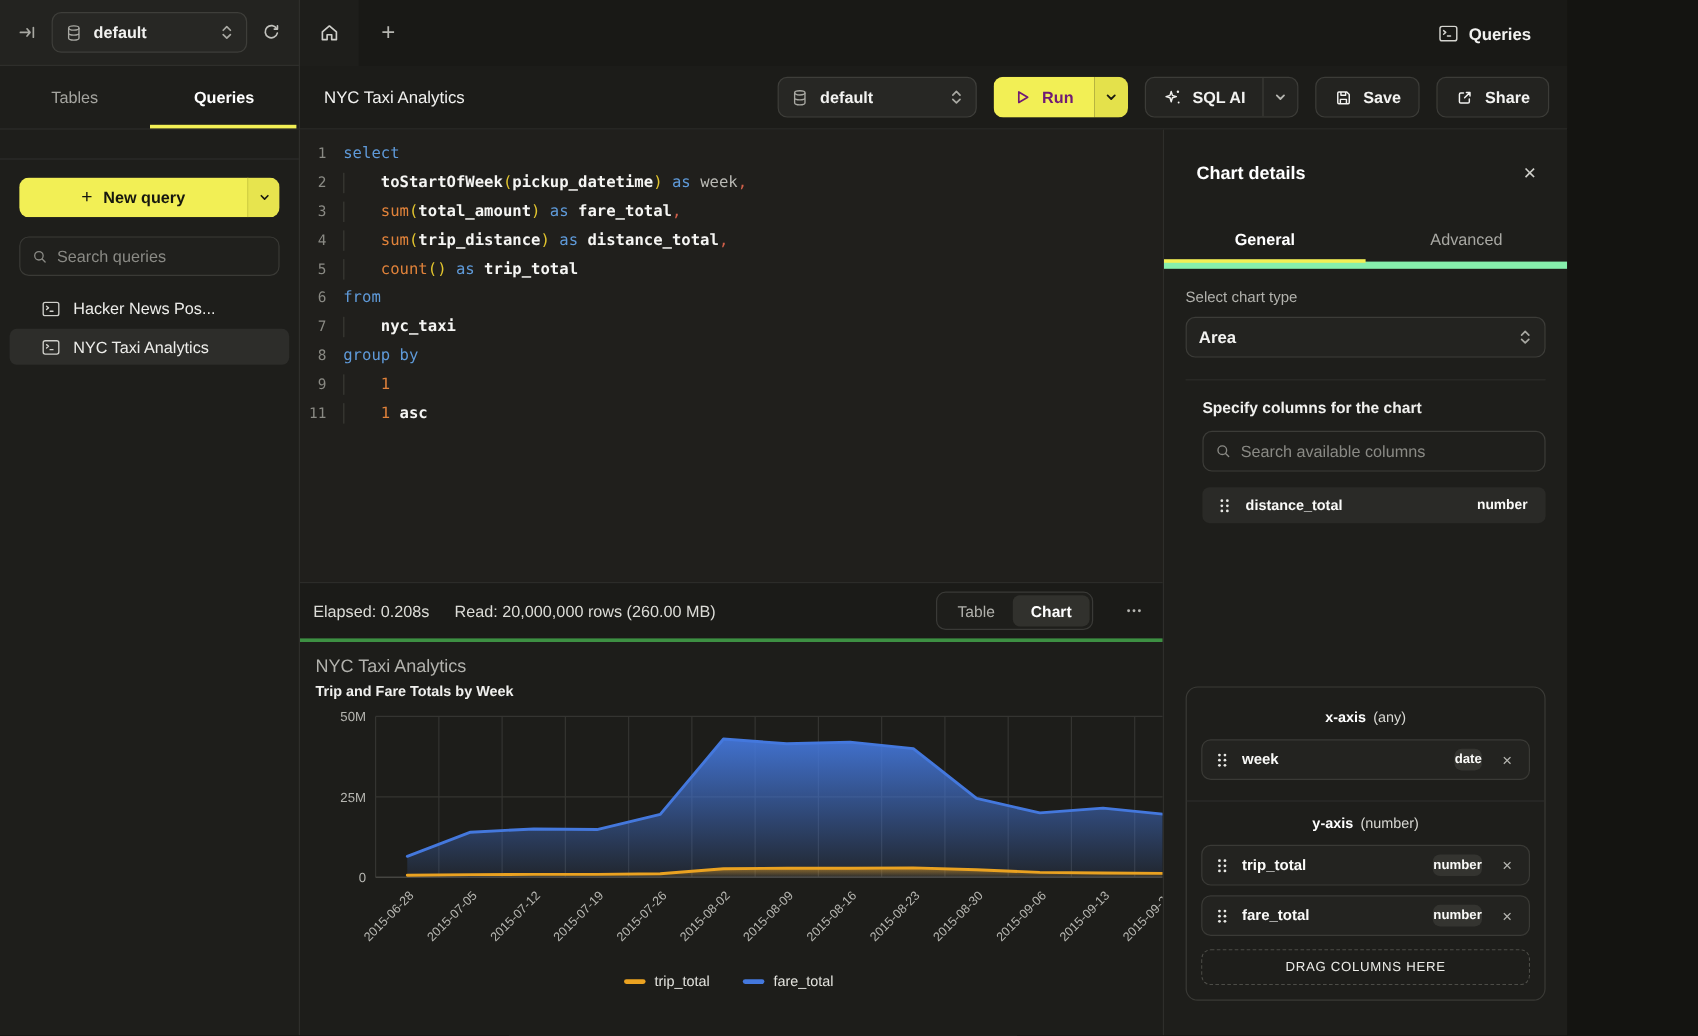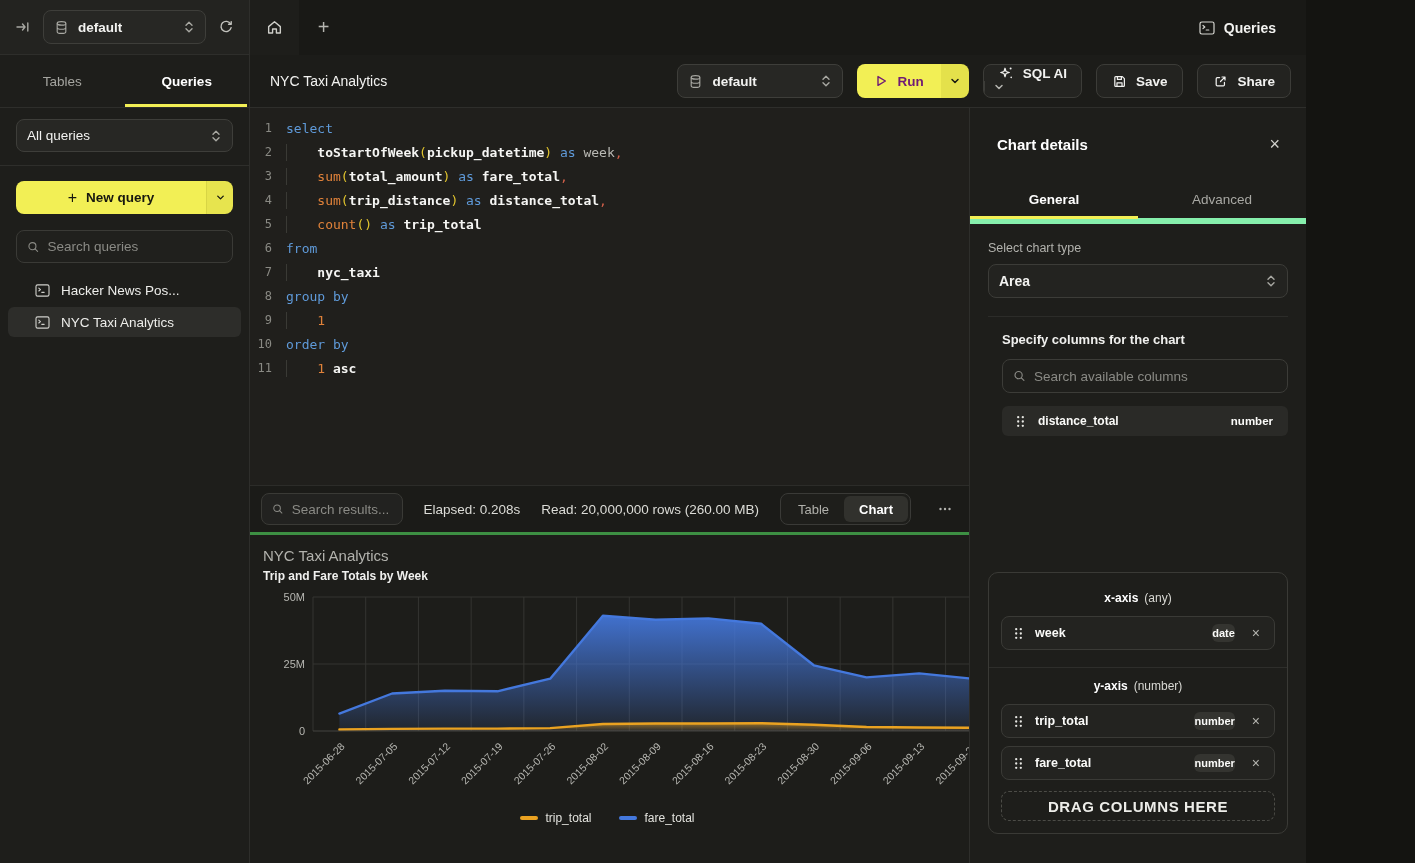--- a/index.html
+++ b/index.html
@@ -29,21 +29,21 @@
   .side-tab { flex:1; display:flex; align-items:center; justify-content:center; font-size:13.5px; color:#a5a5a0; }
   .side-tab.active { color:#ffffff; font-weight:600; }
   .side-tabs .underline { position:absolute; left:50%; right:2px; bottom:0; height:3px; background:#f2ef55; }
   .main-toolbar { flex:1; background:#1c1c19; border-bottom:1px solid #2e2e2b; display:flex; align-items:center; padding:0 15px 0 20px; gap:14px; }
   .page-title { font-size:14px; color:#f2f2f0; }
   .main-toolbar .spacer { flex:1; }
   .toolbar-select { width:166px; }
   .split-btn { display:flex; height:34px; border-radius:8px; overflow:hidden; }
   .run-main { background:#f2ef55; color:#701a75; display:flex; align-items:center; gap:9px; padding:0 17px; font-size:13.5px; font-weight:600; }
   .run-chev { width:28px; background:#e4e14b; color:#1a1a10; display:flex; align-items:center; justify-content:center; }
-  .ghost-btn { display:flex; height:34px; border:1px solid #3c3c38; border-radius:8px; background:#242421; overflow:hidden;flex-direction:column; }
+  .ghost-btn { display:flex; height:34px; border:1px solid #3c3c38; border-radius:8px; background:#242421; overflow:hidden; }
   .ghost-main { display:flex; align-items:center; gap:9px; padding:0 14px; font-size:13.5px; font-weight:600; color:#f2f2f0; }
   .ghost-chev { width:29px; border-left:1px solid #3c3c38; display:flex; align-items:center; justify-content:center; color:#b5b5b0; }
   .plain-btn { display:flex; align-items:center; gap:9px; height:34px; padding:0 15px; border:1px solid #3c3c38; border-radius:8px; background:#232320; font-size:13.5px; font-weight:600; color:#f2f2f0; }
 
   
   .content { flex:1; display:flex; min-height:0; }
 
   
   .sidebar { width:250px; flex:none; background:#1e1e1b; border-right:1px solid #2e2e2b; display:flex; flex-direction:column; padding-top:11px; }
   .sidebar .select { margin:0 16px; height:33px; }
@@ -118,21 +118,21 @@
   .flex-spacer { flex:1; }
   .axis-card { border:1px solid #3a3a36; border-radius:10px; padding:11px 12px 12px; }
   .axis-head { text-align:center; font-size:12px; margin:7px 0 11px; color:#ffffff; }
   .axis-head .ah-main { font-weight:bold; }
   .axis-head .ah-hint { color:#d8d8d3; margin-left:6px; }
   .axis-row { height:34px; background:#232320; border:1px solid #3a3a36; border-radius:8px; display:flex; align-items:center; gap:12px; padding:0 9px 0 12px; margin-top:8px; }
   .axis-row .col-name { font-size:12.5px; font-weight:bold; color:#fafaf8; }
   .badge { margin-left:auto; background:#343430; border-radius:6px; padding:3px 0; font-size:11px; font-weight:bold; color:#fafaf8; }
   .row-x { color:#b5b5b0; font-size:14px; padding:0 5px; line-height:1; }
   .axis-div { height:1px; background:#2e2e2b; margin:17px -12px 11px; }
-  .drop-zone { margin-top:11px; height:30px; border:1.5px dashed #4c4c47; border-radius:8px; display:flex; align-items:center; justify-content:center; font-size:15px; font-weight:bold; letter-spacing:.6px; color:#ededE9; color:#edede9; }
+  .drop-zone { margin-top:11px; height:30px; border:1.5px dashed #4c4c47; border-radius:8px; display:flex; align-items:center; justify-content:center; font-size:11px; font-weight:normal; letter-spacing:.6px; color:#ededE9; color:#edede9; }
 
   svg.ic { display:block; }
 </style>
 </head>
 <body>
 
 <div class="app">
 
   <div class="topbar">
     <div class="topbar-left">
@@ -246,28 +246,20 @@
             <path d="M9.6 3.2h3.2v3.2M12.6 3.4L8 8"></path>
           </svg>
         <span>Share</span>
       </span>
     </div>
   </div>
 
   <div class="content">
 
     <aside class="sidebar">
-      <div class="select">
-        <span class="sel-label" style="font-weight:400">All queries</span>
-        <span class="icon-btn" style="margin-left:auto">
-          <svg class="ic" width="12" height="14" viewBox="0 0 12 14" fill="none" stroke="currentColor" stroke-width="1.4" stroke-linecap="round" stroke-linejoin="round">
-              <path d="M3 5.2L6 2.2l3 3M3 8.8l3 3 3-3"></path>
-            </svg>
-        </span>
-      </div>
       <div class="divider"></div>
       <div class="new-query">
         <span class="nq-main">
           <span class="nq-plus">+</span>
           <span>New query</span>
         </span>
         <span class="nq-chev">
           <svg class="ic" width="11" height="11" viewBox="0 0 12 12" fill="none" stroke="currentColor" stroke-width="1.5" stroke-linecap="round" stroke-linejoin="round">
               <path d="M3 4.5l3 3 3-3"></path>
             </svg>
@@ -334,37 +326,26 @@
           </div>
           <div class="cl">
             <span class="ln">8</span>
             <span class="ct"><span class="t-kw">group by</span></span>
           </div>
           <div class="cl">
             <span class="ln">9</span>
             <span class="ct guide"><span class="t-pl">    </span><span class="t-num">1</span></span>
           </div>
           <div class="cl">
-            <span class="ln">10</span>
-            <span class="ct"><span class="t-kw">order by</span></span>
-          </div>
-          <div class="cl">
             <span class="ln">11</span>
             <span class="ct guide"><span class="t-pl">    </span><span class="t-num">1</span><span class="t-pl"> </span><span class="t-id">asc</span></span>
           </div>
         </div>
 
       <div class="results-bar">
-        <div class="input-box">
-          <svg class="ic" width="14" height="14" viewBox="0 0 15 15" fill="none" stroke="currentColor" stroke-width="1.3" stroke-linecap="round">
-              <circle cx="6.5" cy="6.5" r="4.2"></circle>
-              <path d="M9.7 9.7l3 3"></path>
-            </svg>
-          <input type="text" placeholder="Search results..." style="">
-        </div>
         <span class="meta">Elapsed: 0.208s</span>
         <span class="meta">Read: 20,000,000 rows (260.00 MB)</span>
         <div class="toggle">
           <span class="tbtn">Table</span>
           <span class="tbtn active">Chart</span>
         </div>
         <span class="more-btn">
           <svg class="ic" width="16" height="14" viewBox="0 0 16 14" fill="currentColor">
               <circle cx="3.5" cy="7" r="1.2"></circle>
               <circle cx="8" cy="7" r="1.2"></circle>

